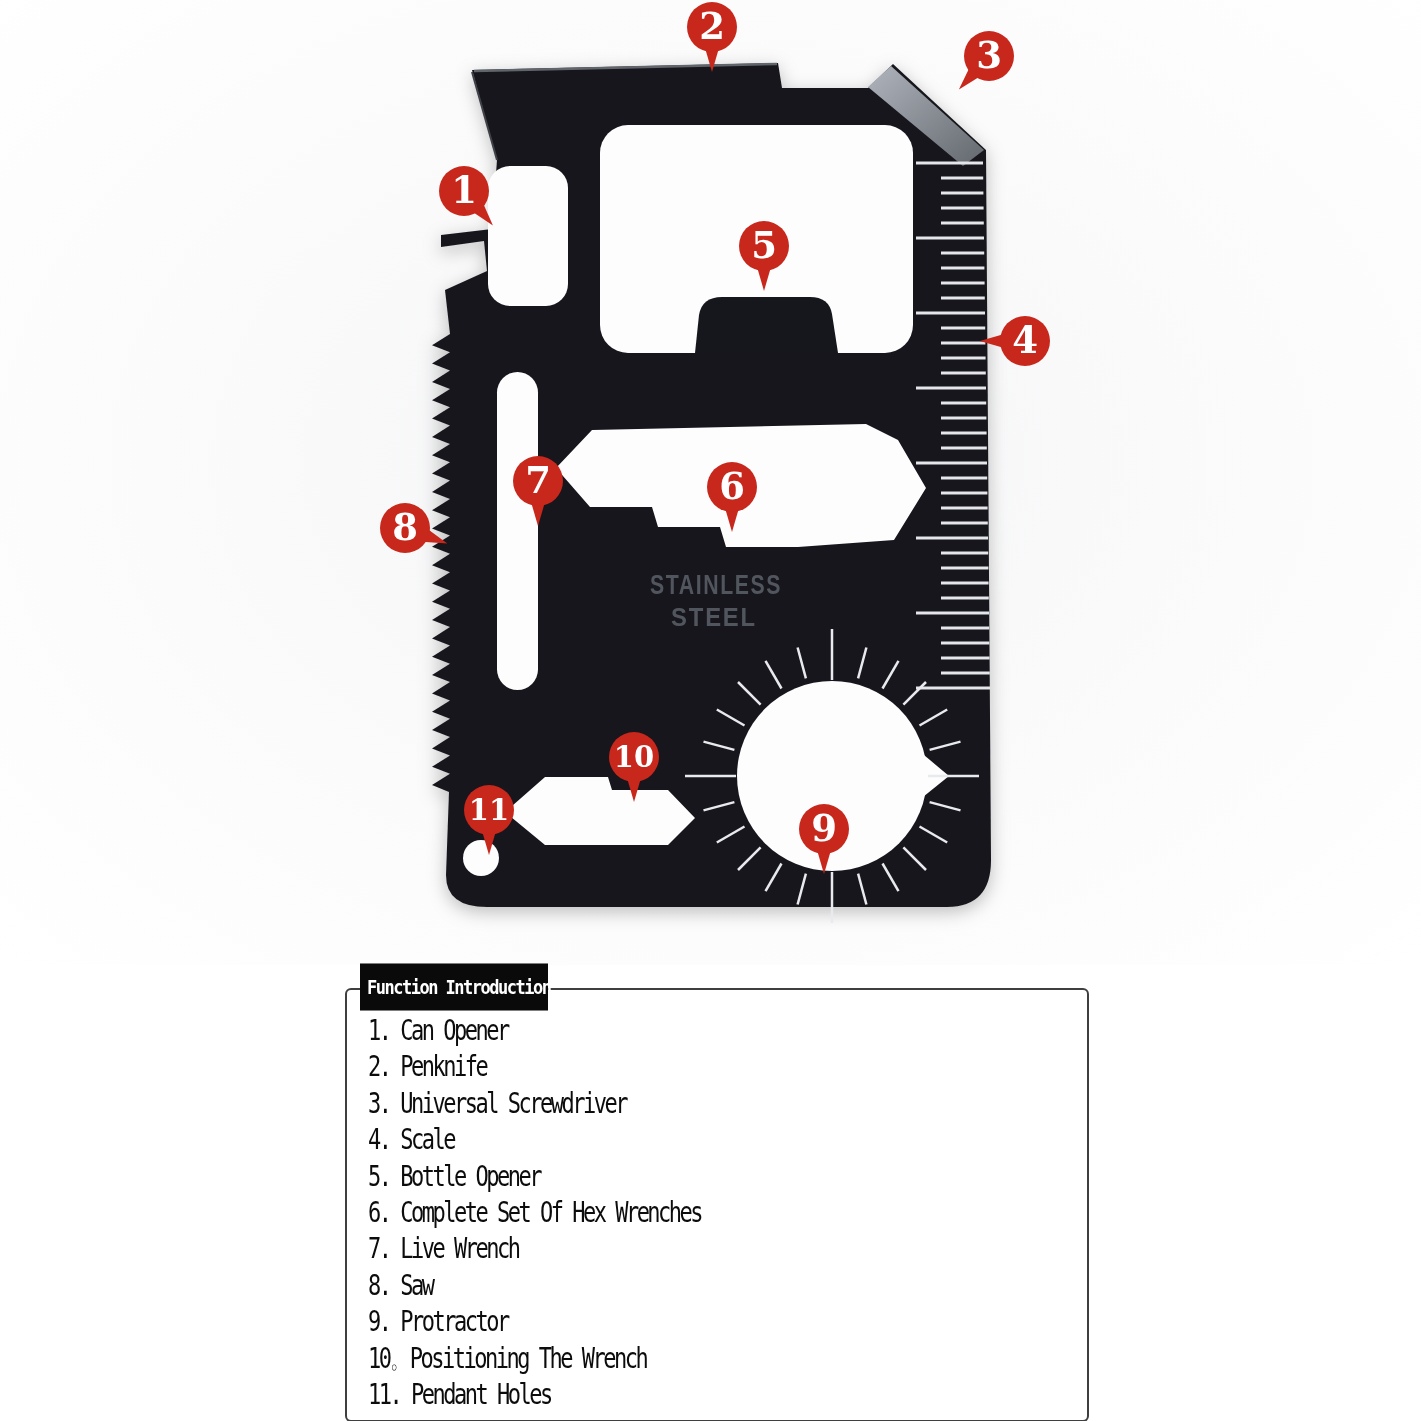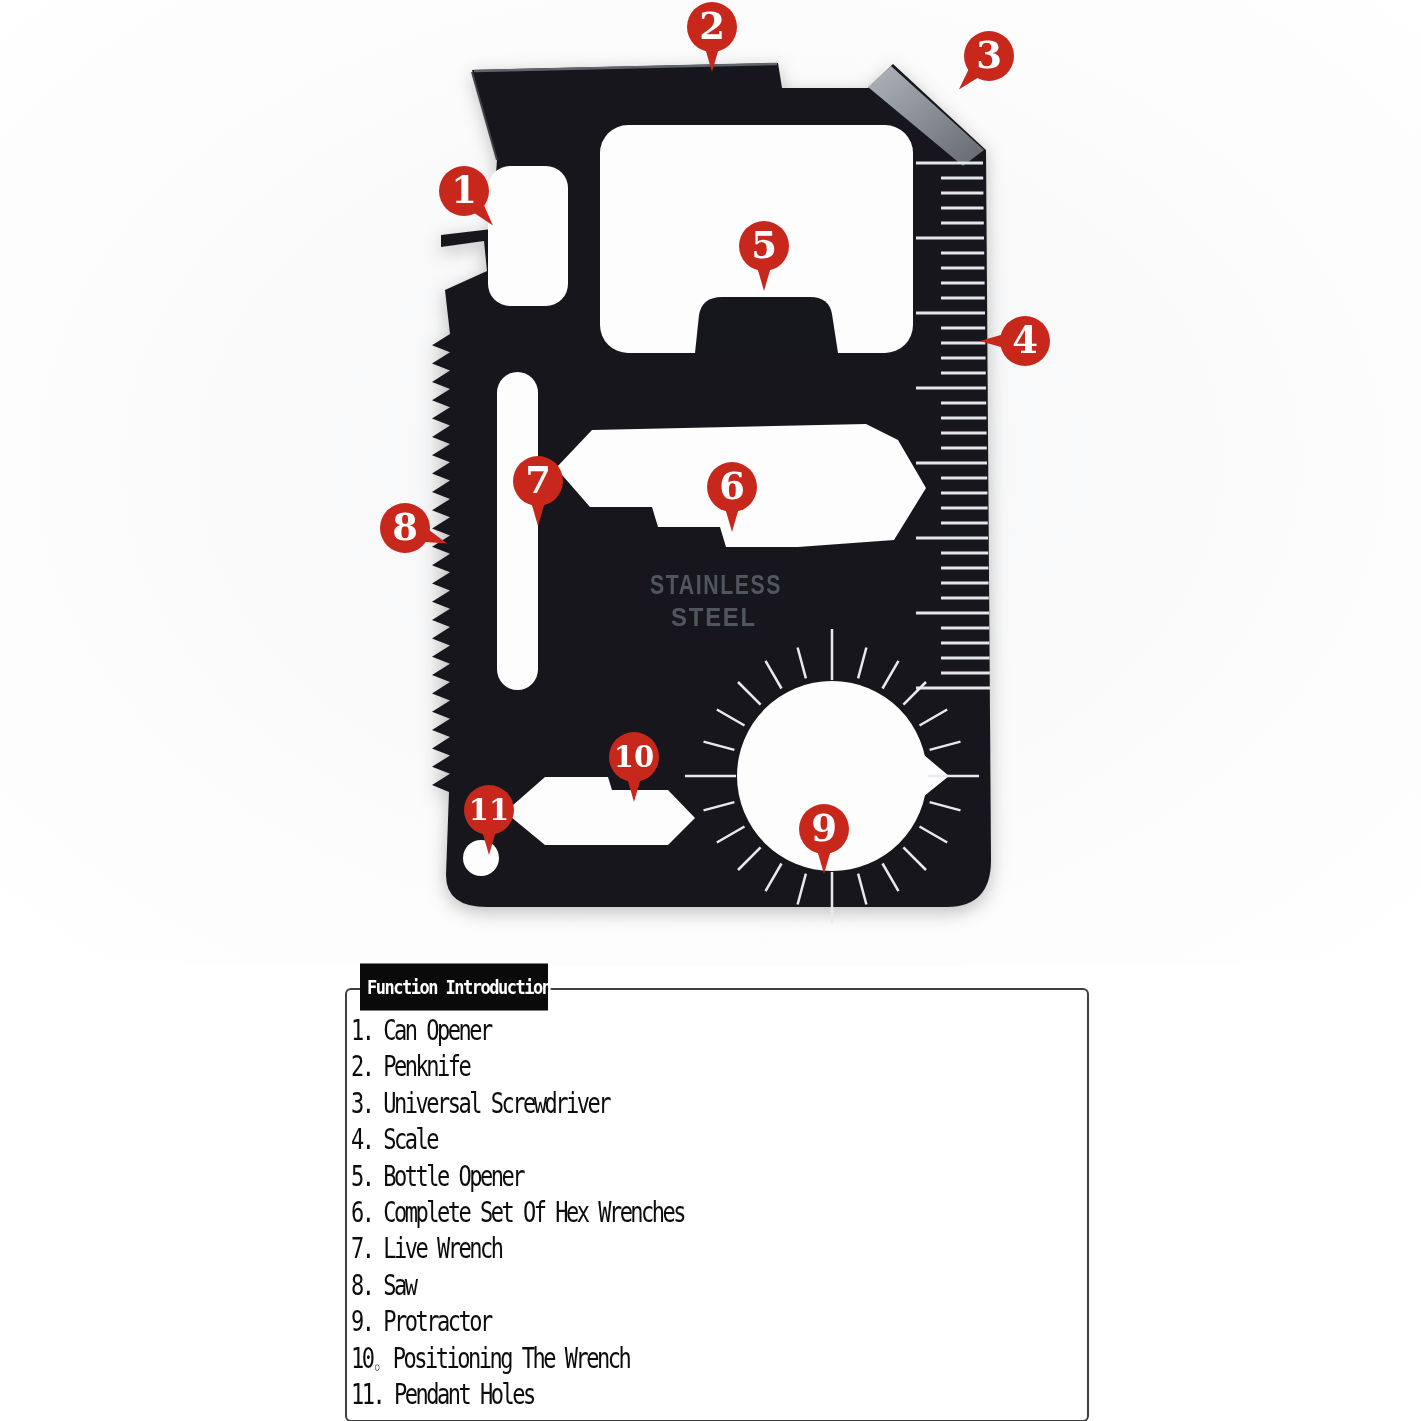--- a/index.html
+++ b/index.html
@@ -9,21 +9,21 @@
   svg.photo{position:absolute;left:0;top:0;}
   .engraving{font-family:"Liberation Sans",sans-serif;font-weight:bold;fill:#565b64;letter-spacing:2px;opacity:.92;}
   .badge-num{font-family:"DejaVu Serif",serif;font-weight:bold;fill:#ffffff;text-anchor:middle;}
   
   .panel{position:absolute;left:345px;top:988px;width:740px;height:430px;background:#ffffff;
     border:2px solid #3f3f3f;border-radius:6px;}
   .panel-title{position:absolute;left:360px;top:966px;width:188px;height:42px;background:#0a0a0a;color:#ffffff;
     display:flex;align-items:center;padding-left:7px;box-sizing:border-box;
     font-family:"DejaVu Sans Mono","Liberation Mono",monospace;font-weight:bold;font-size:17px;letter-spacing:-1.5px;
     transform:scaleY(1.12);transform-origin:left center;white-space:pre;z-index:3;}
-  .panel-list{position:absolute;left:351px;top:1013px;width:710px;z-index:2;}
+  .panel-list{position:absolute;left:368px;top:1013px;width:710px;z-index:2;}
   .panel-item{height:36.4px;line-height:36.4px;font-family:"DejaVu Sans Mono","Liberation Mono",monospace;
     font-size:22px;letter-spacing:-2.5px;color:#0c0c0c;white-space:pre;
     transform:scaleY(1.3);transform-origin:left center;}
   .panel-item .ideo{display:inline-block;font-size:.72em;position:relative;top:5px;letter-spacing:0;}
 </style>
 </head>
 <body>
 
 <div class="stage">
   <div class="photo-bg"></div>

